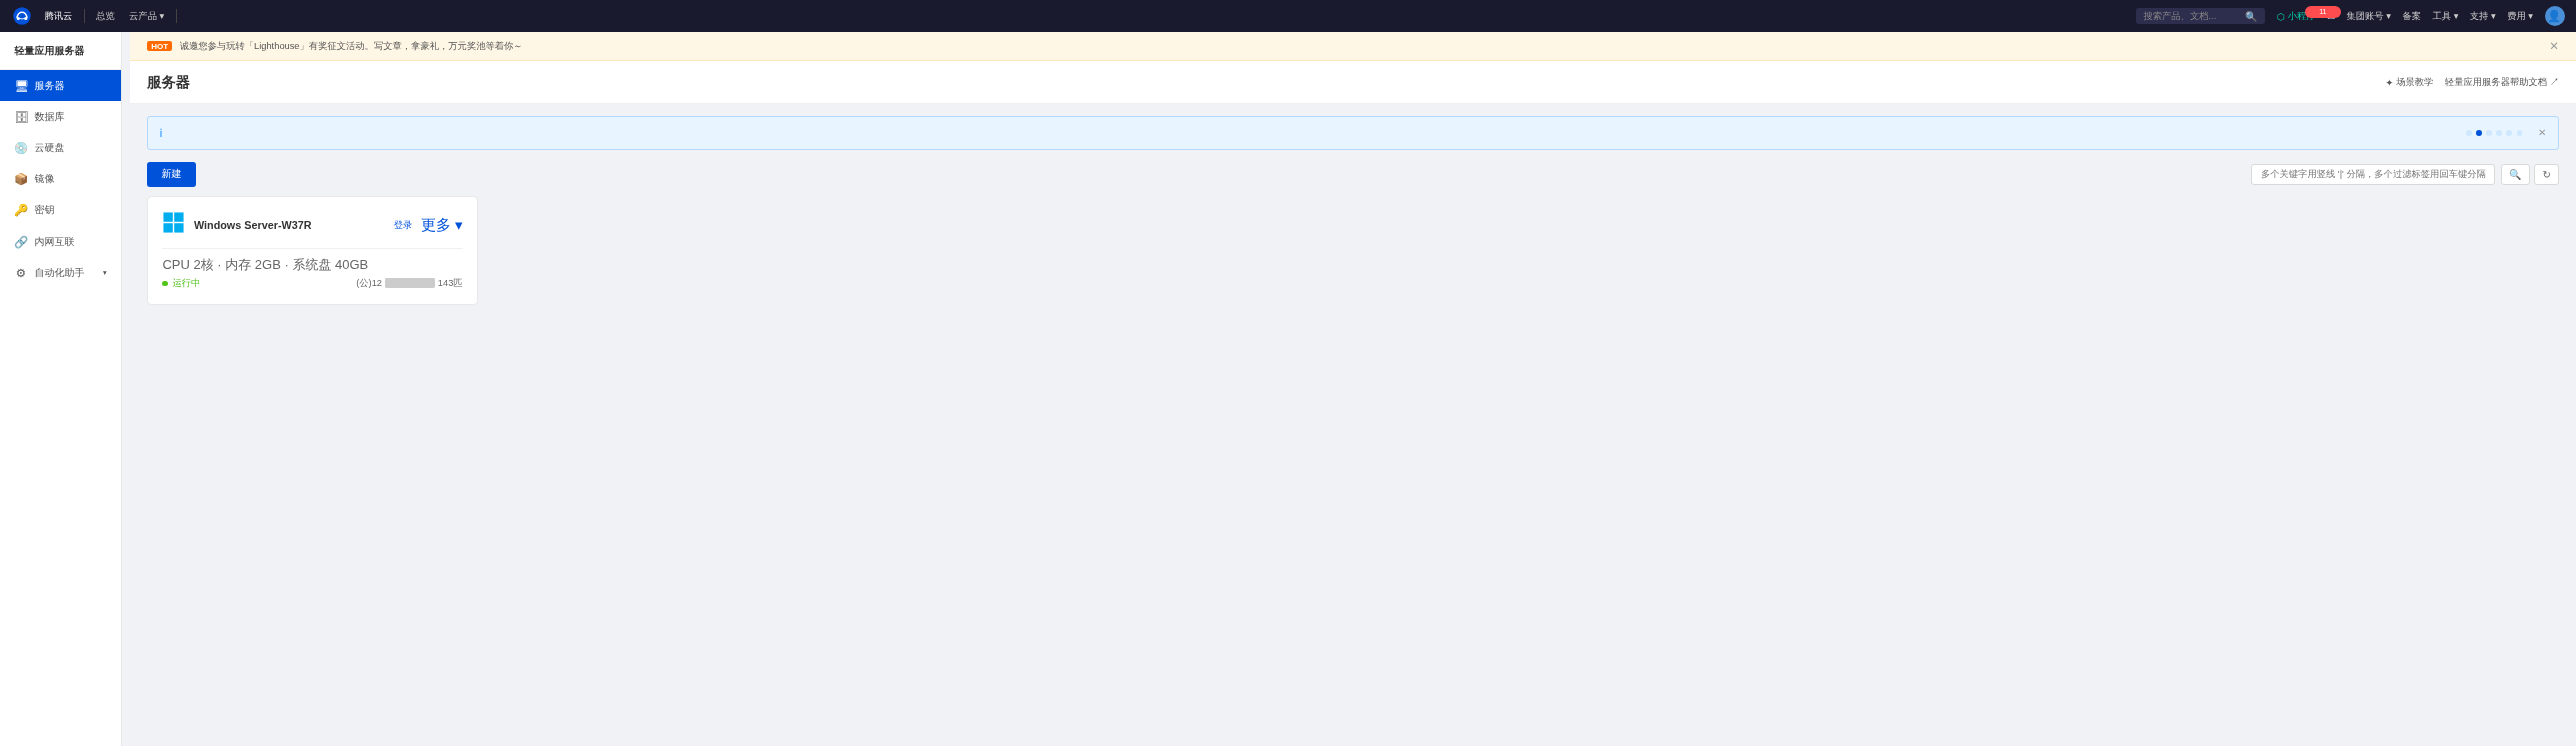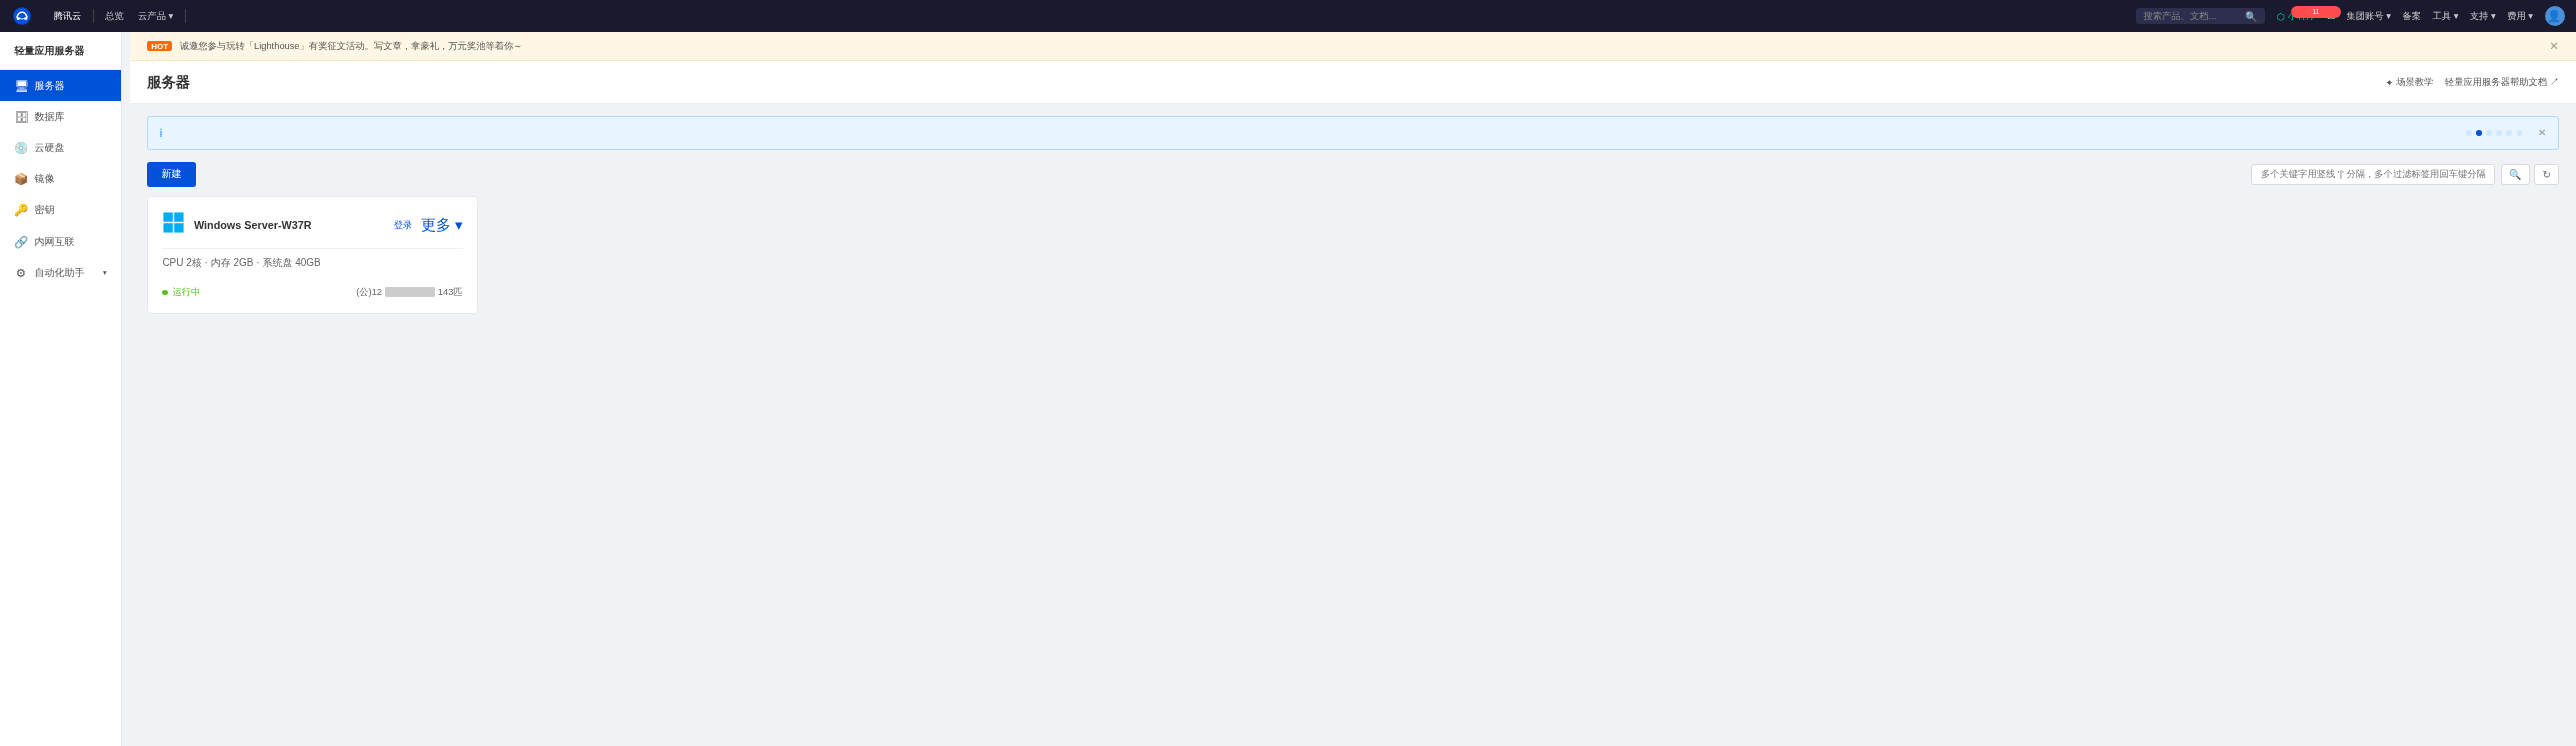--- a/index.html
+++ b/index.html
@@ -2,31 +2,31 @@
 <html style="font-size:11.5px"><head>
   <meta charset="utf-8">
   <style>
     * { box-sizing: border-box; margin: 0; padding: 0; }
     body { font-family: -apple-system, BlinkMacSystemFont, "PingFang SC", "Microsoft YaHei", sans-serif; font-size: 10px; background: #f0f2f5; }
 
     
     .top-nav {
       display: flex; align-items: center; background: #1a1a2e; height: 32px; padding: 0 11.5px; gap: 11.5px; color: #ccc; position: relative; z-index: 100;
     }
-    .top-nav .logo { display: flex; align-items: center; gap: 22px; color: #fff; font-size: 9.3px; }
+    .top-nav .logo { display: flex; align-items: center; gap: 13px; color: #fff; font-size: 9.3px; }
     .top-nav .logo svg { width: 20px; height: 20px; }
     .nav-links { display: flex; align-items: center; gap: 14.4px; }
     .nav-links a { color: #ccc; text-decoration: none; font-size: 9.3px; }
     .nav-divider { width: 0.7px; height: 14.4px; background: #444; }
     .top-nav-right { display: flex; align-items: center; gap: 11.5px; margin-left: auto; }
     .search-box { display: flex; align-items: center; background: #2d2d4e; border-radius: 2.9px; padding: 2.9px 7.2px; gap: 4.3px; width: 129px; }
     .search-box input { background: transparent; border: none; outline: none; color: #ccc; font-size: 9.3px; width: 100%; }
     .search-box input::placeholder { color: #888; }
     .nav-icon-item { display: flex; align-items: center; gap: 2.9px; color: #ccc; font-size: 9.3px; cursor: pointer; position: relative; }
-    .badge { background: #ff4d4f; color: #fff; border-radius: 7.2px; font-size: 7.2px; padding: 0 21px; min-width: 11.5px; height: 11.5px; display: flex; align-items: center; justify-content: center; position: absolute; top: -4.3px; right: -5.7px; }
+    .badge { background: #ff4d4f; color: #fff; border-radius: 7.2px; font-size: 7.2px; padding: 0 14px; min-width: 11.5px; height: 11.5px; display: flex; align-items: center; justify-content: center; position: absolute; top: -4.3px; right: -5.7px; }
     .miniapp-icon { color: #00d4aa; }
 
     
     .layout { display: flex; height: calc(100vh - 32px); gap: 8px; }
 
     
     .sidebar { width: 122px; background: #fff; border-right: 0.7px solid #e8e8e8; display: flex; flex-direction: column; }
     .sidebar-title { padding: 11.5px 14.4px; font-size: 10px; font-weight: 600; color: #333; border-bottom: 0.7px solid #f0f0f0; }
     .sidebar-item { display: flex; align-items: center; gap: 7.2px; padding: 8.6px 14.4px; cursor: pointer; color: #555; font-size: 10px; position: relative; }
     .sidebar-item.active { background: #0052d9; color: #fff; }
@@ -73,21 +73,21 @@
     
     .cards-area { padding: 0 17px 17px 17px; }
     .server-card { background: #fff; border-radius: 4.3px; border: 0.7px solid #e8e8e8; padding: 14.4px; width: 331px; }
     .card-header { display: flex; align-items: center; gap: 8.6px; margin-bottom: 8.6px; }
     .win-logo { font-size: 20px; }
     .server-name { font-size: 10.8px; font-weight: 600; color: #333; flex: 1; }
     .card-actions { display: flex; gap: 8.6px; align-items: center; }
     .card-link { color: #0052d9; text-decoration: none; font-size: 9.3px; cursor: pointer; }
     .more-btn { color: #0052d9; font-size: 15px; cursor: pointer; display: flex; align-items: center; gap: 1.4px; }
     .card-divider { border-top: 0.7px solid #f0f0f0; margin: 7.2px 0; }
-    .card-spec { font-size: 10px; color: #666; margin-bottom: 16px; }
+    .card-spec { font-size: 13px; color: #666; margin-bottom: 3px; }
     .card-footer { display: flex; align-items: center; justify-content: space-between; }
     .status-running { display: flex; align-items: center; gap: 4.3px; color: #52c41a; font-size: 9.3px; }
     .status-dot { width: 5.8px; height: 5.8px; border-radius: 50%; background: #52c41a; }
     .ip-info { display: flex; align-items: center; gap: 2.9px; font-size: 9.3px; color: #666; }
     .ip-blurred { background: #ccc; color: #ccc; border-radius: 1.4px; padding: 0 2.9px; font-size: 8px; display: inline-block; width: 50px; height: 10px; vertical-align: middle; }
 
     
     .footer { padding: 5.8px 17px; text-align: right; font-size: 8px; color: #bbb; }
   </style>
 </head>

